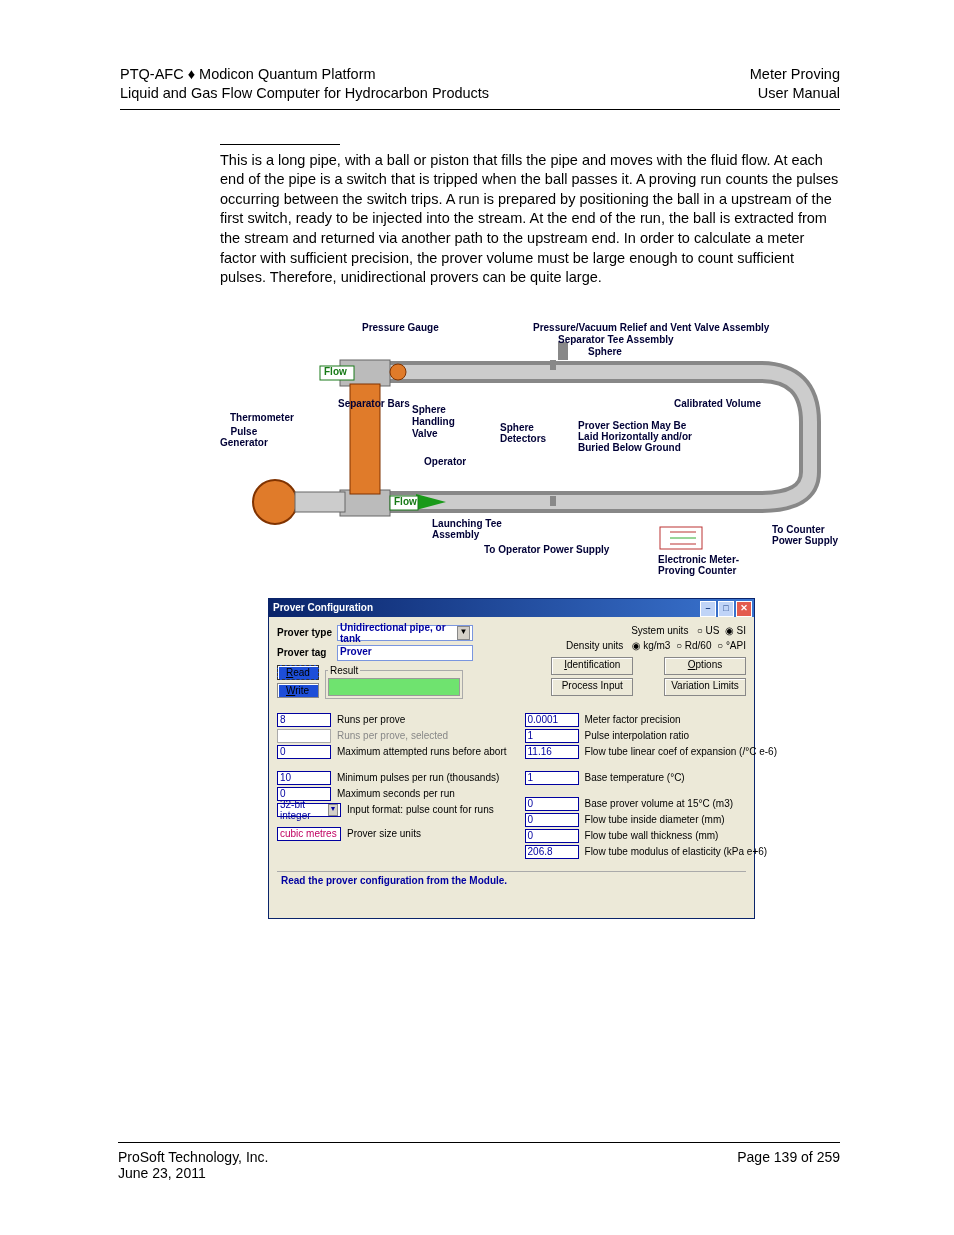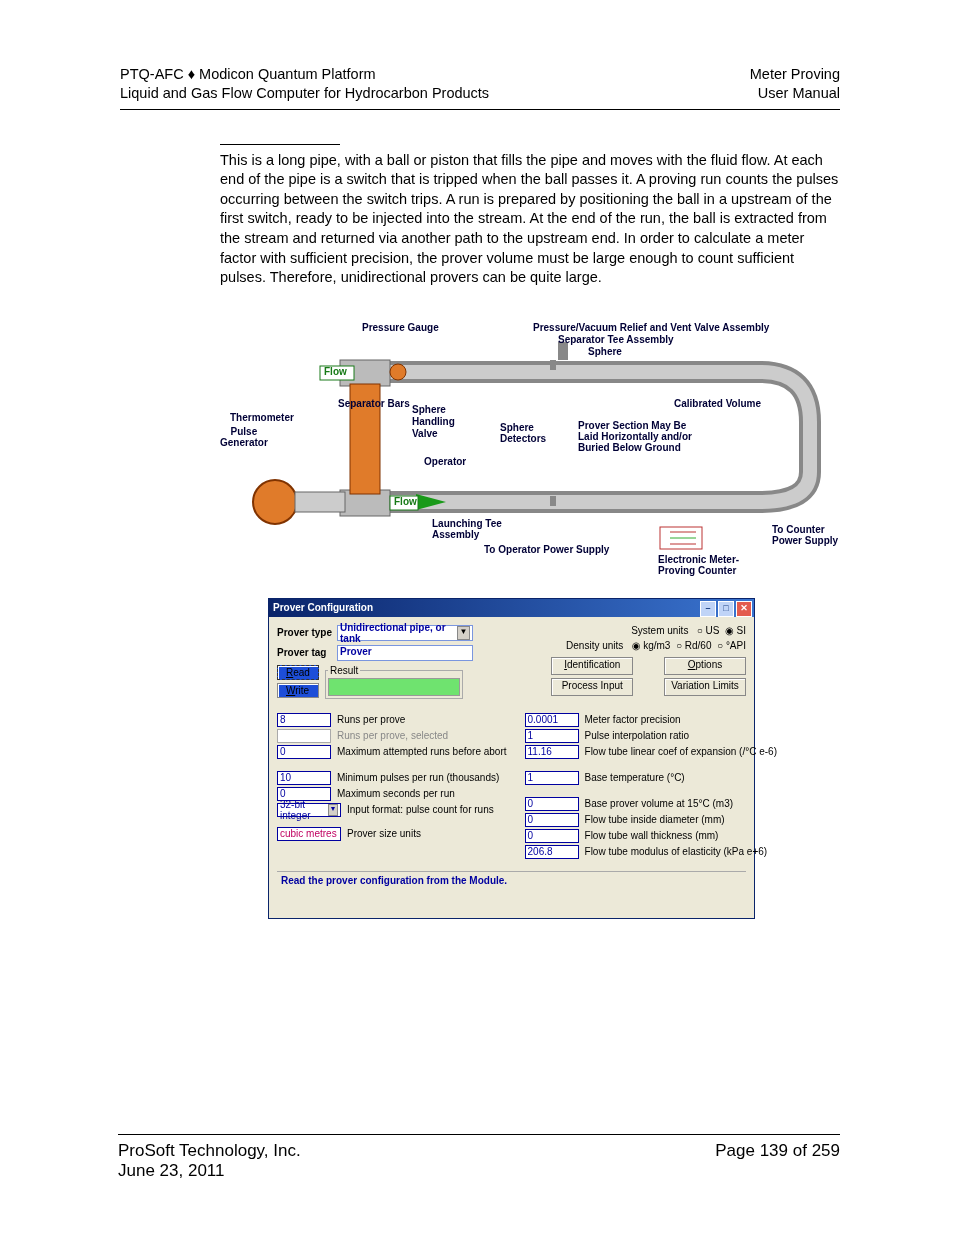--- a/index.html
+++ b/index.html
@@ -169,21 +169,21 @@
     padding:4px;
     display:flex;
     justify-content:flex-end;
   }
   .ftr {
     position:absolute;
     bottom:54px;
     left:118px; right:114px;
   }
   .ftr .hr2 { border:none; border-top:1px solid #000; margin-bottom:6px;}
-  .ftr .row2 { display:flex; justify-content:space-between; font-size:17px;}
+  .ftr .row2 { display:flex; justify-content:space-between; font-size:14px;}
 </style>
 </head>
 <body>
 
 <div class="page">
   <div class="hdr">
     <div class="left">
       <div>PTQ-AFC ♦ Modicon Quantum Platform</div>
       <div>Liquid and Gas Flow Computer for Hydrocarbon Products</div>
     </div>

